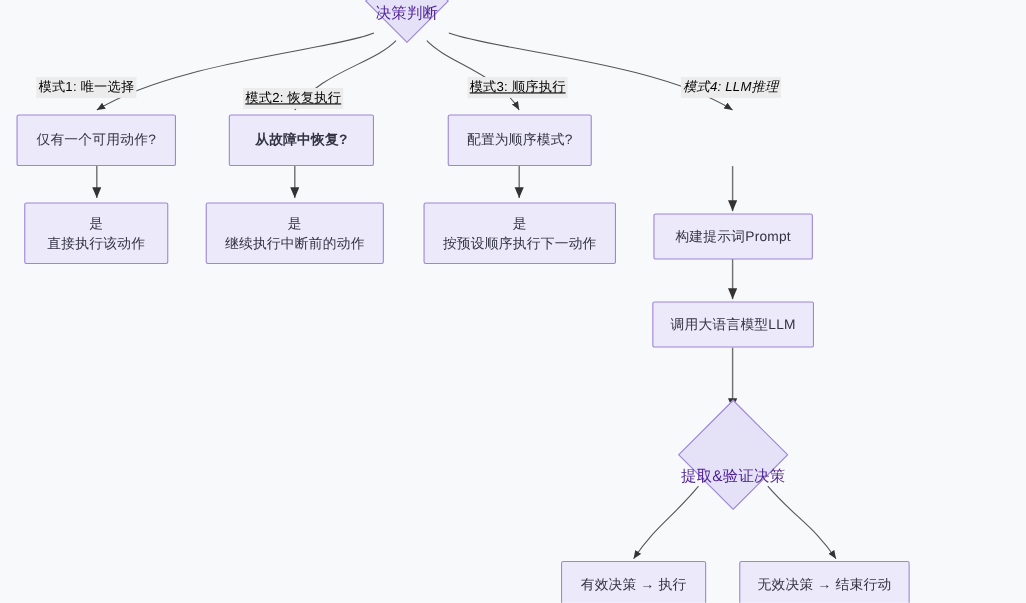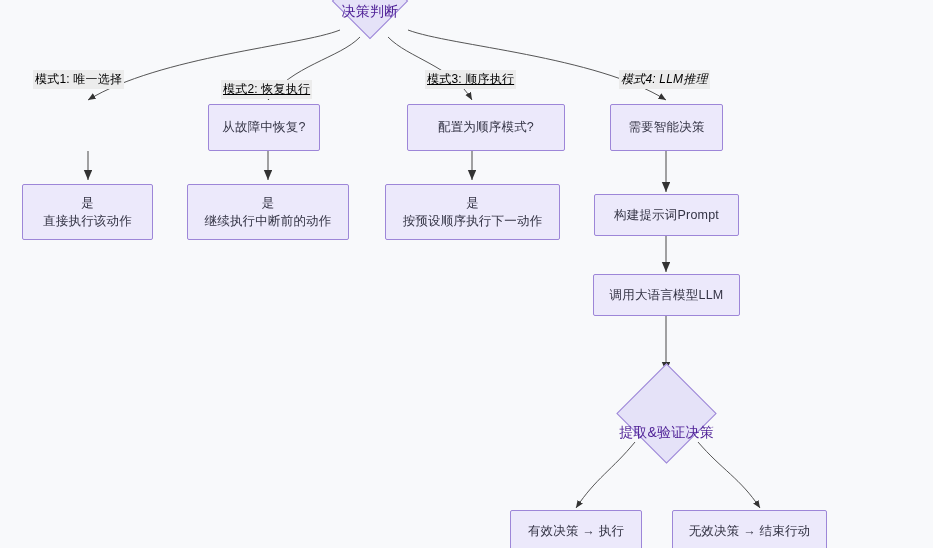--- a/index.html
+++ b/index.html
@@ -101,32 +101,32 @@
   </svg>
 
   <div class="diamond" style="left:343px; top:-26px; width:54px; height:54px;"></div>
   <div class="diamond-label" style="left:330px; top:3px; width:80px;">决策判断</div>
 
   <div class="edge-label" style="left:33px; top:70px;">模式1: 唯一选择</div>
   <div class="edge-label" style="left:221px; top:80px;text-decoration:underline;">模式2: 恢复执行</div>
   <div class="edge-label" style="left:425px; top:70px;text-decoration:underline;">模式3: 顺序执行</div>
   <div class="edge-label" style="left:619px; top:70px;font-style:italic;">模式4: LLM推理</div>
 
+  <div class="node" style="left:15px; top:104px; width:145px; height:47px;">仅有一个可用动作?</div>
   <div class="node" style="left:22px; top:184px; width:131px; height:56px;">是
 直接执行该动作</div>
 
-  <div class="node" style="left:208px; top:104px; width:112px; height:47px;">从故障中恢复?</div>
+  <div class="node" style="left:208px; top:104px; width:132px; height:47px;font-weight:bold;">从故障中恢复?</div>
   <div class="node" style="left:187px; top:184px; width:162px; height:56px;">是
 继续执行中断前的动作</div>
 
-  <div class="node" style="left:407px; top:104px; width:158px; height:47px;">配置为顺序模式?</div>
+  <div class="node" style="left:407px; top:104px; width:131px; height:47px;">配置为顺序模式?</div>
   <div class="node" style="left:385px; top:184px; width:175px; height:56px;">是
 按预设顺序执行下一动作</div>
 
-  <div class="node" style="left:610px; top:104px; width:113px; height:47px;">需要智能决策</div>
   <div class="node" style="left:594px; top:194px; width:145px; height:42px;">构建提示词Prompt</div>
   <div class="node" style="left:593px; top:274px; width:147px; height:42px;">调用大语言模型LLM</div>
 
   <div class="diamond" style="left:631px; top:378px; width:71px; height:71px;"></div>
   <div class="diamond-label" style="left:611px; top:424px; width:111px;">提取&amp;验证决策</div>
 
   <div class="node" style="left:510px; top:510px; width:132px; height:42px;">有效决策 → 执行</div>
   <div class="node" style="left:672px; top:510px; width:155px; height:42px;">无效决策 → 结束行动</div>
 
 </div>

